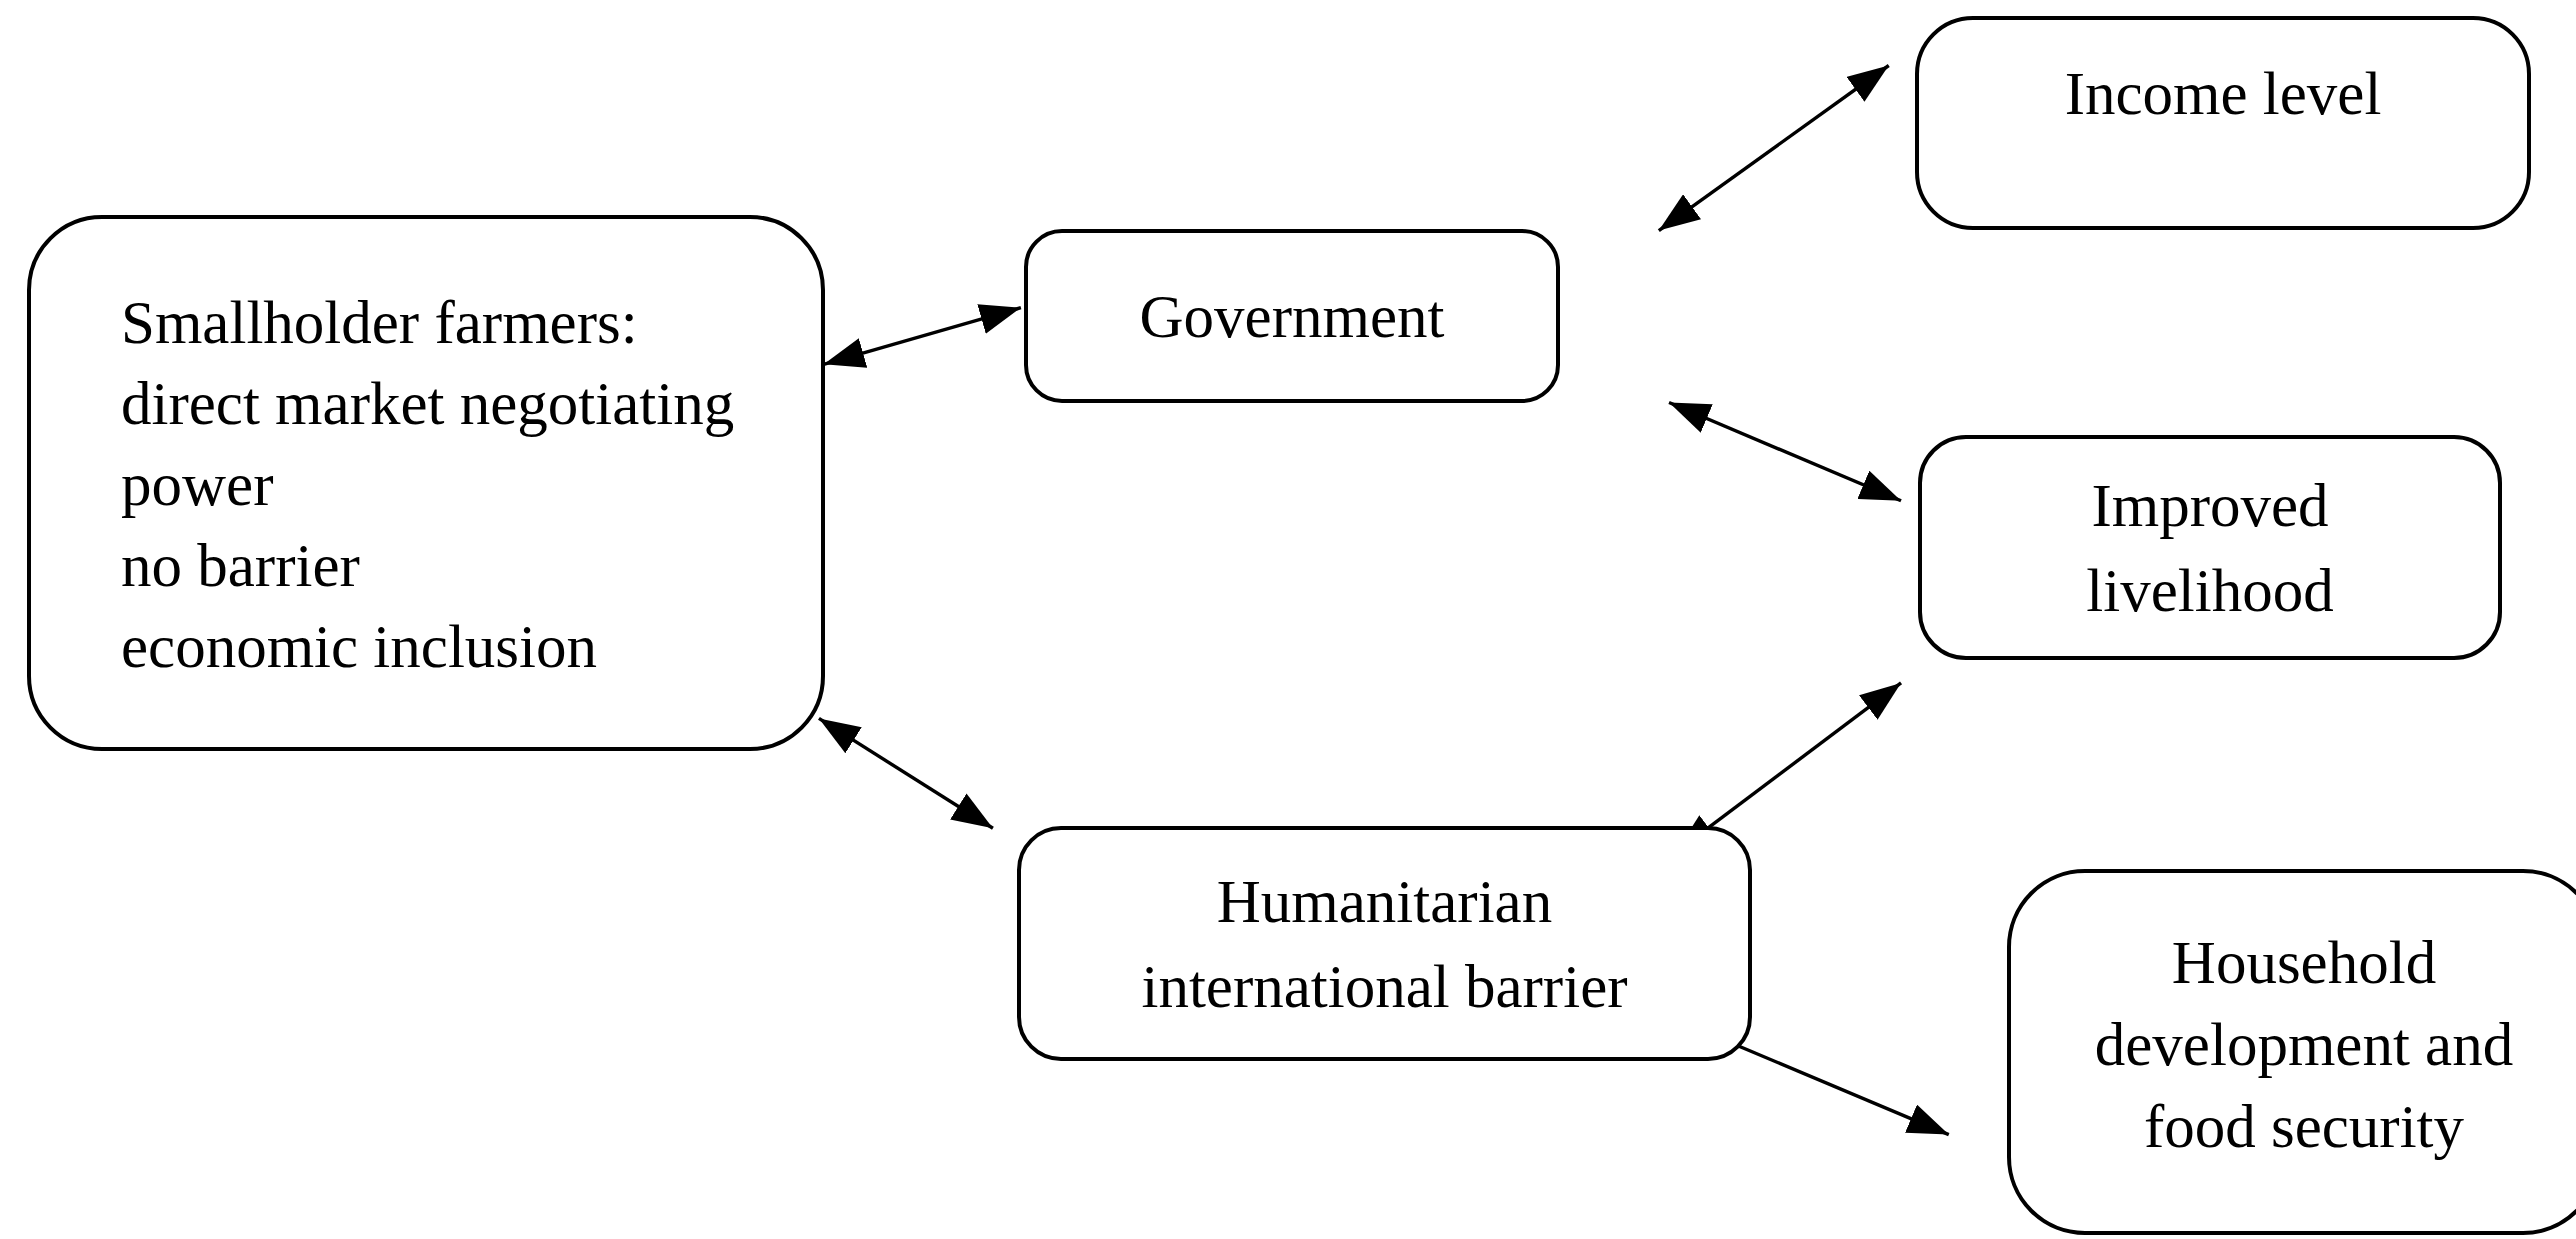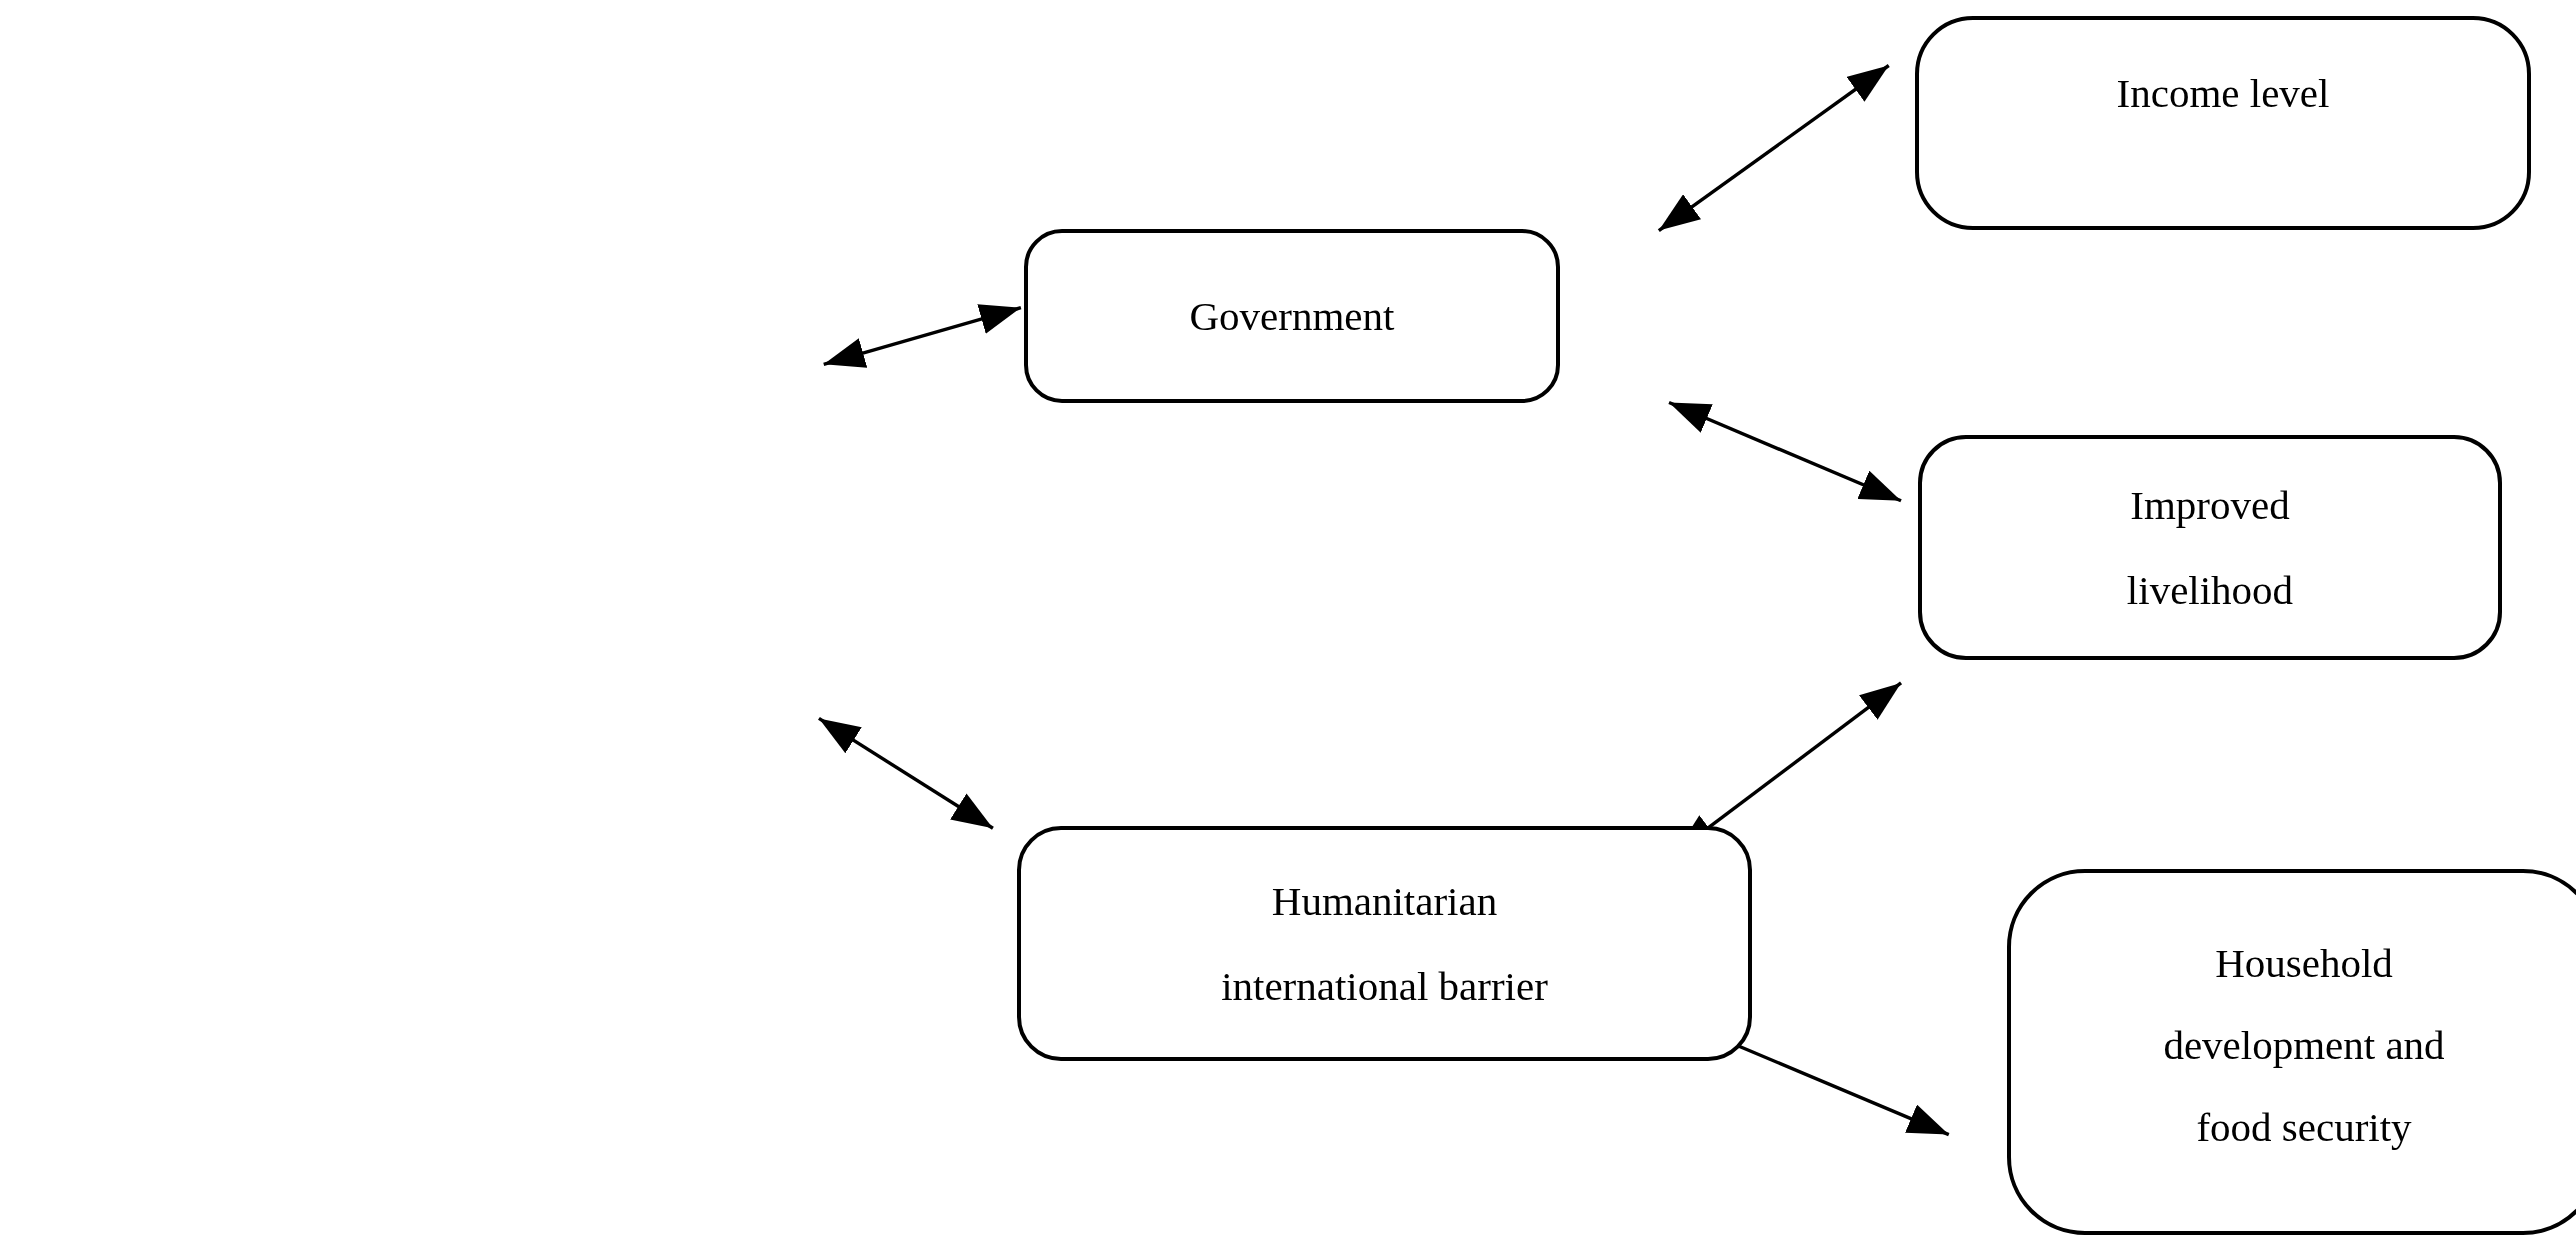--- a/index.html
+++ b/index.html
@@ -19,21 +19,21 @@
   }
   .arrows line {
     stroke: #000000;
     stroke-width: 5;
   }
   .node {
     position: absolute;
     box-sizing: border-box;
     background: #ffffff;
     border: 4.1px solid #000000;
-    font-size: 41px;
+    font-size: 61px;
     font-family: Liberation Serif, serif;
   }
   .tline { white-space: nowrap; }
 
   
   .node-smallholder {
     left: 27px; top: 215px;
     width: 798px; height: 536px;
     border-radius: 75px;
     padding: 63px 20.5px 0 90px;
@@ -111,20 +111,27 @@
       </marker>
     </defs>
     <line x1="1207" y1="534" x2="1496" y2="451" marker-start="url(#arrowhead)" marker-end="url(#arrowhead)"></line>
     <line x1="1200" y1="1053" x2="1455" y2="1214" marker-start="url(#arrowhead)" marker-end="url(#arrowhead)"></line>
     <line x1="2431" y1="338" x2="2768" y2="96" marker-start="url(#arrowhead)" marker-end="url(#arrowhead)"></line>
     <line x1="2446" y1="590" x2="2786" y2="734" marker-start="url(#arrowhead)" marker-end="url(#arrowhead)"></line>
     <line x1="2456" y1="1249" x2="2786" y2="1001" marker-start="url(#arrowhead)" marker-end="url(#arrowhead)"></line>
     <line x1="2424" y1="1481" x2="2856" y2="1663" marker-start="url(#arrowhead)" marker-end="url(#arrowhead)"></line>
   </svg>
 
+  <div class="node node-smallholder">
+    <div class="tline">Smallholder farmers:</div>
+    <div class="tline">direct market negotiating</div>
+    <div class="tline">power</div>
+    <div class="tline">no barrier</div>
+    <div class="tline">economic inclusion</div>
+  </div>
 
   <div class="node node-government">
     <div class="tline">Government</div>
   </div>
 
   <div class="node node-humanitarian">
     <div class="tline">Humanitarian</div>
     <div class="tline">international barrier</div>
   </div>
 

